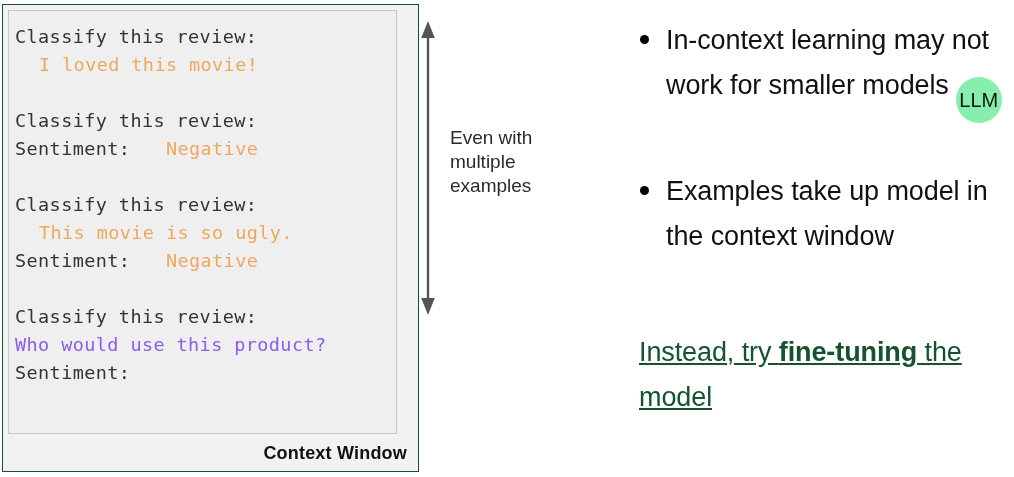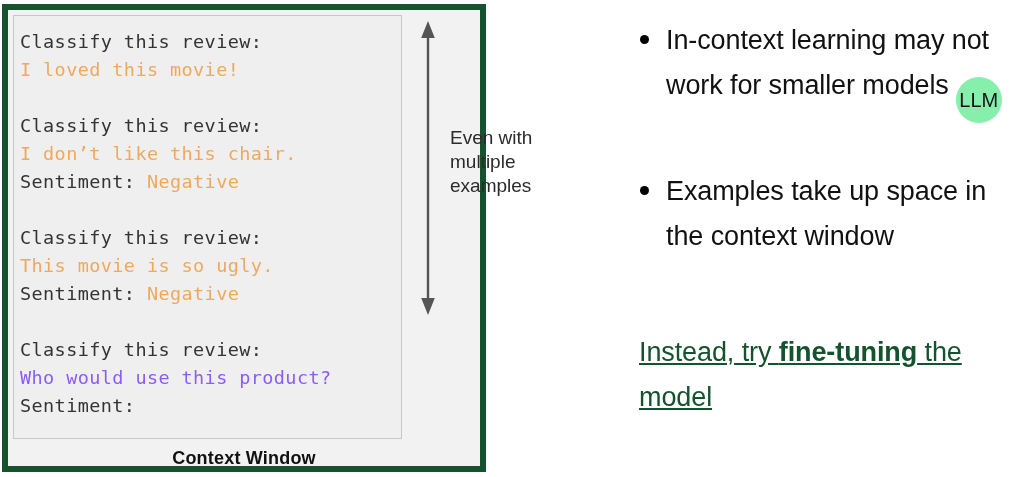--- a/index.html
+++ b/index.html
@@ -14,25 +14,25 @@
     overflow: hidden;
     font-family: "Liberation Sans", sans-serif;
     -webkit-font-smoothing: antialiased;
   }
 
   
   #context-window-panel {
     position: absolute;
     left: 2px;
     top: 4px;
-    width: 484px;
+    width: 417px;
     height: 468px;
     box-sizing: border-box;
     background: #f2f2f2;
-    border: 6px solid #14532d;
+    border: 1px solid #14532d;
   }
   #code-box {
     position: absolute;
     left: 5px;
     top: 5px;
     width: 389px;
     height: 424px;
     box-sizing: border-box;
     background: #efefef;
     border: 1px solid #c7c7c7;
@@ -41,29 +41,29 @@
   .code-line {
     font-family: "DejaVu Sans Mono", "Liberation Mono", monospace;
     font-size: 18.5px;
     line-height: 28px;
     letter-spacing: 0.4px;
     white-space: pre;
     color: #333333;
   }
   .code-line.spacer { height: 28px; }
   .tok-prompt { color: #333333; }
-  .tok-example { color: #f0a85c; }
+  .tok-example { color: #f0a85c; margin-left: 24px; }
   .tok-query { color: #8b5cf6; }
 
   #context-window-caption {
     position: absolute;
     left: 0;
-    right: 0;
+    right: 11px;
     top: 438px;
-    text-align: center;
+    text-align: right;
     font-size: 18px;
     font-weight: bold;
     color: #111111;
     letter-spacing: 0.2px;
   }
 
   
   #span-arrow {
     position: absolute;
     left: 414px;
@@ -143,21 +143,20 @@
 
 <div id="context-window-panel">
 
   <div id="code-box">
 
     <div class="code-line"><span class="tok-prompt">Classify this review:</span></div>
     <div class="code-line"><span class="tok-example">I loved this movie!</span></div>
     <div class="code-line spacer"></div>
 
     <div class="code-line"><span class="tok-prompt">Classify this review:</span></div>
-    <div class="code-line"><span class="tok-example">I don’t like this chair.</span></div>
     <div class="code-line"><span class="tok-prompt">Sentiment: </span><span class="tok-example">Negative</span></div>
     <div class="code-line spacer"></div>
 
     <div class="code-line"><span class="tok-prompt">Classify this review:</span></div>
     <div class="code-line"><span class="tok-example">This movie is so ugly.</span></div>
     <div class="code-line"><span class="tok-prompt">Sentiment: </span><span class="tok-example">Negative</span></div>
     <div class="code-line spacer"></div>
 
     <div class="code-line"><span class="tok-prompt">Classify this review:</span></div>
     <div class="code-line"><span class="tok-query">Who would use this product?</span></div>
@@ -180,18 +179,18 @@
 
 <div id="notes-column">
 
   <div class="bullet-item">
     <span class="bullet-dot"></span>
     <span class="bullet-text">In-context learning may not work for smaller models</span><span class="llm-badge">LLM</span>
   </div>
 
   <div class="bullet-item" style="margin-top:46px;">
     <span class="bullet-dot"></span>
-    <span class="bullet-text">Examples take up space in the context window</span>
+    <span class="bullet-text">Examples take up model in the context window</span>
   </div>
 
 </div>
 
 <div id="closing-note"><span>Instead, try </span><b>fine-tuning</b><span> the model</span></div>
 
 </body></html>

